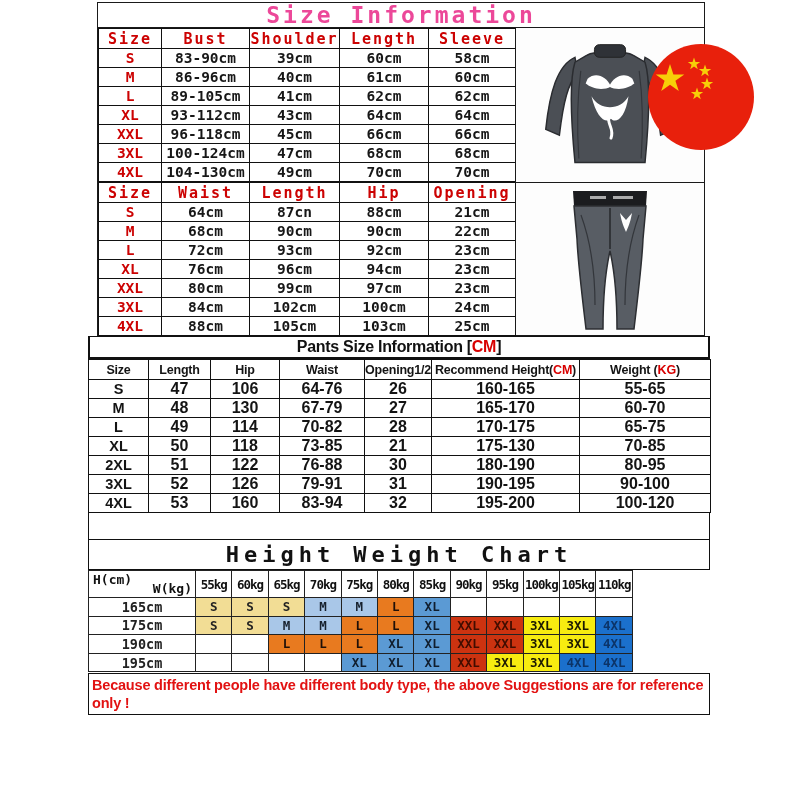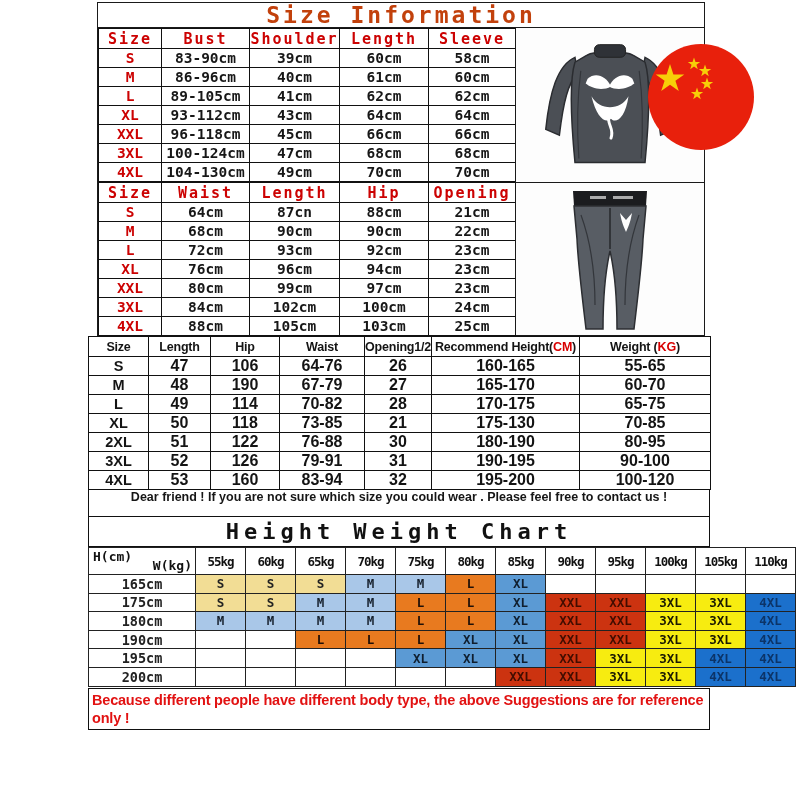--- a/index.html
+++ b/index.html
@@ -9,21 +9,21 @@
   }
   .abs{position:absolute;}
   
   .top-box{
     left:97px;top:2px;width:608px;height:334px;
     border:1.5px solid #1a1a1a;box-sizing:border-box;
     display:flex;flex-direction:column;
   }
   .title-row{
     height:25px;flex:0 0 25px;display:flex;align-items:center;justify-content:center;
-    font-size:23px;font-weight:bold;letter-spacing:3px;color:#c2410c;
+    font-size:23px;font-weight:bold;letter-spacing:3px;color:#ec4899;
     border-bottom:1.5px solid #1a1a1a;box-sizing:border-box;
   }
   .content-row{flex:1;display:flex;min-height:0;}
   .tables-col{width:417px;flex:0 0 417px;}
   table.sizetab{border-collapse:collapse;table-layout:fixed;width:417px;}
   table.sizetab th, table.sizetab td{
     border:1.5px solid #111;text-align:center;vertical-align:middle;
     padding:0;height:18px;font-weight:bold;overflow:hidden;white-space:nowrap;
   }
   table.sizetab th{color:#cc0202;font-size:15px;letter-spacing:2px;height:19px;}
@@ -61,21 +61,21 @@
   .pinfo-notes{
     border:1.6px solid #111;border-top:none;box-sizing:border-box;
     font-family:"Liberation Sans", sans-serif;font-weight:bold;color:#161616;
     font-size:12.5px;text-align:center;line-height:13px;padding:1px 0 1px 0;height:27px;
   }
   .hwc-title{
     height:30px;border:1.5px solid #111;border-top:none;box-sizing:border-box;
     display:flex;align-items:center;justify-content:center;
     font-size:22px;font-weight:bold;letter-spacing:5px;color:#111;
   }
-  table.hwc{border-collapse:collapse;table-layout:fixed;width:708px;}
+  table.hwc{border-collapse:collapse;table-layout:fixed;width:545px;}
   table.hwc th, table.hwc td{
     border:1.4px solid #222;text-align:center;vertical-align:middle;padding:0;
     font-weight:bold;overflow:hidden;white-space:nowrap;
   }
   table.hwc thead th{height:26px;font-size:12.5px;letter-spacing:-1px;color:#111;background:#fff;}
   table.hwc tbody th{height:17.6px;font-size:13.5px;color:#222;background:#fff;font-weight:bold;}
   table.hwc td{font-size:12.5px;color:#191919;}
   .corner-cell{position:relative;
     background:linear-gradient(to bottom right, transparent 49.3%, #333 49.3%, #333 50.7%, transparent 50.7%);
   }
@@ -272,20 +272,25 @@
     <polygon id="star-s1" fill="#f7cf08" points="48.0,15.5 49.5,20.0 54.2,20.0 50.4,22.8 51.8,27.3 48.0,24.5 44.2,27.3 45.6,22.8 41.8,20.0 46.5,20.0"></polygon>
     <polygon id="star-s2" fill="#f7cf08" points="59.0,22.5 60.5,27.0 65.2,27.0 61.4,29.8 62.8,34.3 59.0,31.5 55.2,34.3 56.6,29.8 52.8,27.0 57.5,27.0"></polygon>
     <polygon id="star-s3" fill="#f7cf08" points="61.0,35.5 62.5,40.0 67.2,40.0 63.4,42.8 64.8,47.3 61.0,44.5 57.2,47.3 58.6,42.8 54.8,40.0 59.5,40.0"></polygon>
     <polygon id="star-s4" fill="#f7cf08" points="51.0,45.5 52.5,50.0 57.2,50.0 53.4,52.8 54.8,57.3 51.0,54.5 47.2,57.3 48.6,52.8 44.8,50.0 49.5,50.0"></polygon>
   </svg>
 </div>
 
 <div class="abs lower">
 
 
+  <div class="pinfo-title">
+    <span>Pants Size Information [</span>
+      <span class="red-sub">CM</span>
+      <span>]</span>
+  </div>
 
   <table class="pinfo">
     <colgroup>
         <col style="width:60px">
         <col style="width:62px">
         <col style="width:69px">
         <col style="width:85px">
         <col style="width:67px">
         <col style="width:148px">
         <col style="width:131px">
@@ -307,21 +312,21 @@
           <td>47</td>
           <td>106</td>
           <td>64-76</td>
           <td>26</td>
           <td>160-165</td>
           <td>55-65</td>
         </tr>
         <tr>
           <td class="szcol">M</td>
           <td>48</td>
-          <td>190</td>
+          <td>130</td>
           <td>67-79</td>
           <td>27</td>
           <td>165-170</td>
           <td>60-70</td>
         </tr>
         <tr>
           <td class="szcol">L</td>
           <td>49</td>
           <td>114</td>
           <td>70-82</td>
@@ -362,21 +367,20 @@
           <td>160</td>
           <td>83-94</td>
           <td>32</td>
           <td>195-200</td>
           <td>100-120</td>
         </tr>
       </tbody>
   </table>
 
   <div class="pinfo-notes">
-    <div>Dear friend ! If you are not sure which size you could wear . Please feel free to contact us !</div>
   </div>
 
   <div class="hwc-title">Height Weight Chart</div>
 
   <table class="hwc">
     <colgroup id="hwc-cols">
         <col style="width: 107px;">
         <col>
         <col>
         <col>
@@ -435,79 +439,49 @@
           <td style="background: rgb(232, 122, 31); color: rgb(32, 16, 8);">L</td>
           <td style="background: rgb(232, 122, 31); color: rgb(32, 16, 8);">L</td>
           <td style="background: rgb(91, 154, 212); color: rgb(16, 30, 46);">XL</td>
           <td style="background: rgb(204, 51, 16); color: rgb(66, 13, 0);">XXL</td>
           <td style="background: rgb(204, 51, 16); color: rgb(66, 13, 0);">XXL</td>
           <td style="background: rgb(247, 236, 16); color: rgb(28, 26, 2);">3XL</td>
           <td style="background: rgb(247, 236, 16); color: rgb(28, 26, 2);">3XL</td>
           <td style="background: rgb(27, 112, 204); color: rgb(12, 52, 104);">4XL</td>
         </tr>
         <tr>
-          <th>180cm</th>
-          <td style="background: rgb(169, 199, 232); color: rgb(23, 33, 46);">M</td>
-          <td style="background: rgb(169, 199, 232); color: rgb(23, 33, 46);">M</td>
-          <td style="background: rgb(169, 199, 232); color: rgb(23, 33, 46);">M</td>
-          <td style="background: rgb(169, 199, 232); color: rgb(23, 33, 46);">M</td>
-          <td style="background: rgb(232, 122, 31); color: rgb(32, 16, 8);">L</td>
-          <td style="background: rgb(232, 122, 31); color: rgb(32, 16, 8);">L</td>
+          <th>190cm</th>
+          <td></td>
+          <td></td>
+          <td style="background: rgb(232, 122, 31); color: rgb(32, 16, 8);">L</td>
+          <td style="background: rgb(232, 122, 31); color: rgb(32, 16, 8);">L</td>
+          <td style="background: rgb(232, 122, 31); color: rgb(32, 16, 8);">L</td>
+          <td style="background: rgb(91, 154, 212); color: rgb(16, 30, 46);">XL</td>
           <td style="background: rgb(91, 154, 212); color: rgb(16, 30, 46);">XL</td>
           <td style="background: rgb(204, 51, 16); color: rgb(66, 13, 0);">XXL</td>
           <td style="background: rgb(204, 51, 16); color: rgb(66, 13, 0);">XXL</td>
           <td style="background: rgb(247, 236, 16); color: rgb(28, 26, 2);">3XL</td>
           <td style="background: rgb(247, 236, 16); color: rgb(28, 26, 2);">3XL</td>
           <td style="background: rgb(27, 112, 204); color: rgb(12, 52, 104);">4XL</td>
         </tr>
         <tr>
-          <th>190cm</th>
-          <td></td>
-          <td></td>
-          <td style="background: rgb(232, 122, 31); color: rgb(32, 16, 8);">L</td>
-          <td style="background: rgb(232, 122, 31); color: rgb(32, 16, 8);">L</td>
-          <td style="background: rgb(232, 122, 31); color: rgb(32, 16, 8);">L</td>
-          <td style="background: rgb(91, 154, 212); color: rgb(16, 30, 46);">XL</td>
-          <td style="background: rgb(91, 154, 212); color: rgb(16, 30, 46);">XL</td>
-          <td style="background: rgb(204, 51, 16); color: rgb(66, 13, 0);">XXL</td>
-          <td style="background: rgb(204, 51, 16); color: rgb(66, 13, 0);">XXL</td>
-          <td style="background: rgb(247, 236, 16); color: rgb(28, 26, 2);">3XL</td>
-          <td style="background: rgb(247, 236, 16); color: rgb(28, 26, 2);">3XL</td>
-          <td style="background: rgb(27, 112, 204); color: rgb(12, 52, 104);">4XL</td>
-        </tr>
-        <tr>
           <th>195cm</th>
           <td></td>
           <td></td>
           <td></td>
           <td></td>
           <td style="background: rgb(91, 154, 212); color: rgb(16, 30, 46);">XL</td>
           <td style="background: rgb(91, 154, 212); color: rgb(16, 30, 46);">XL</td>
           <td style="background: rgb(91, 154, 212); color: rgb(16, 30, 46);">XL</td>
           <td style="background: rgb(204, 51, 16); color: rgb(66, 13, 0);">XXL</td>
           <td style="background: rgb(247, 236, 16); color: rgb(28, 26, 2);">3XL</td>
           <td style="background: rgb(247, 236, 16); color: rgb(28, 26, 2);">3XL</td>
           <td style="background: rgb(27, 112, 204); color: rgb(12, 52, 104);">4XL</td>
           <td style="background: rgb(27, 112, 204); color: rgb(12, 52, 104);">4XL</td>
         </tr>
-        <tr>
-          <th>200cm</th>
-          <td></td>
-          <td></td>
-          <td></td>
-          <td></td>
-          <td></td>
-          <td></td>
-          <td style="background: rgb(204, 51, 16); color: rgb(66, 13, 0);">XXL</td>
-          <td style="background: rgb(204, 51, 16); color: rgb(66, 13, 0);">XXL</td>
-          <td style="background: rgb(247, 236, 16); color: rgb(28, 26, 2);">3XL</td>
-          <td style="background: rgb(247, 236, 16); color: rgb(28, 26, 2);">3XL</td>
-          <td style="background: rgb(27, 112, 204); color: rgb(12, 52, 104);">4XL</td>
-          <td style="background: rgb(27, 112, 204); color: rgb(12, 52, 104);">4XL</td>
-        </tr>
       </tbody>
   </table>
 
   <div class="warning">
     <div>Because different people have different body type, the above Suggestions are for reference only !</div>
 
   </div>
 </div>
 
 </body></html>

